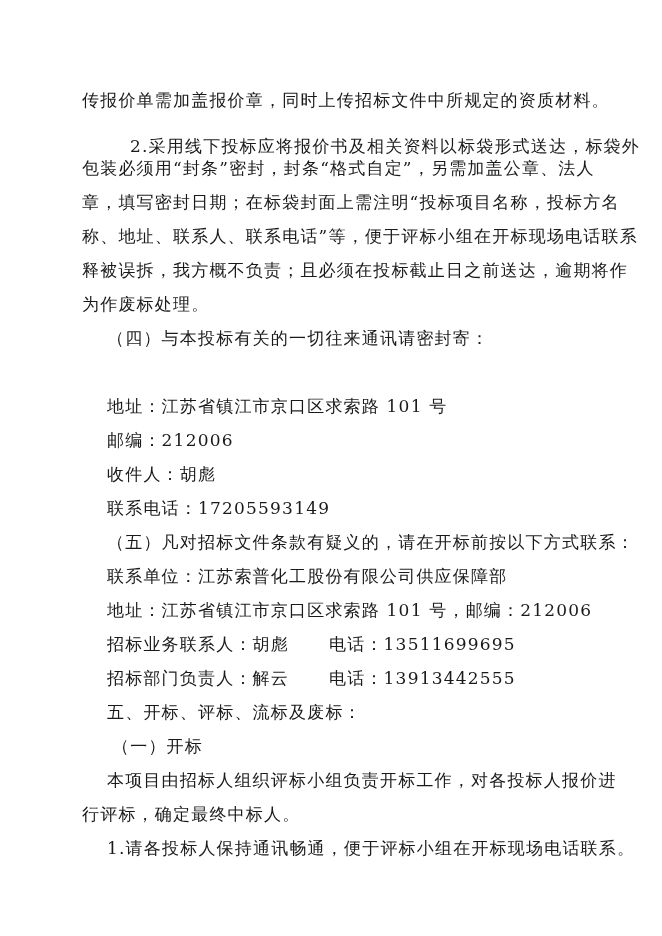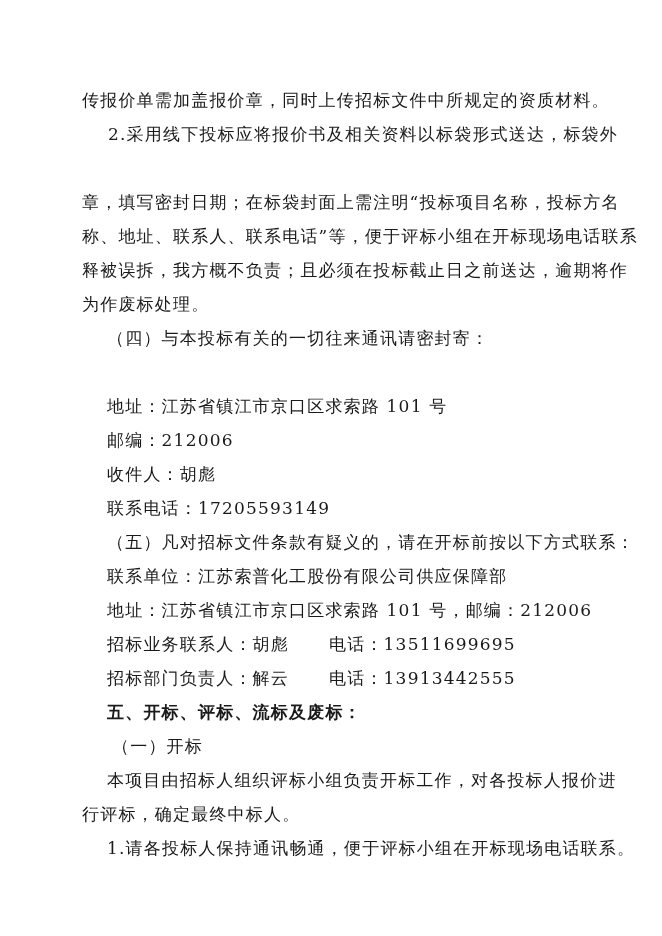--- a/index.html
+++ b/index.html
@@ -1,30 +1,31 @@
 <!DOCTYPE html>
 <html><head>
 <meta charset="utf-8">
 <style>
   html, body { margin: 0; padding: 0; background: #ffffff; }
   body { width: 662px; height: 936px; position: relative; overflow: hidden;
          font-family: "DejaVu Serif", "Liberation Serif", serif; color: #1a1a1a; }
   .page { position: absolute; left: 0; top: 0; width: 662px; height: 936px; background: #fff; padding-left: 28px; }
   .line { position: absolute; left: 82px; font-size: 17px; line-height: 20px; white-space: nowrap; letter-spacing: 1.2px; }
-  .indent { left: 108px; }
+  .indent { left: 130px; margin-top: 12px; }
   .indent2 { left: 107px; }
-  .bold { font-weight: bold; font-family: "DejaVu Sans", "Liberation Sans", sans-serif; text-align: center; }
+  .bold { font-weight: normal; font-family: "DejaVu Sans", "Liberation Sans", sans-serif; text-align: center; }
   .gap { display: inline-block; width: 40px; }
 </style>
 </head>
 <body>
 
 <div class="page">
   <div class="line" style="top:90px">传报价单需加盖报价章，同时上传招标文件中所规定的资质材料。</div>
   <div class="line indent" style="top:124px">2.采用线下投标应将报价书及相关资料以标袋形式送达，标袋外</div>
+  <div class="line" style="top:158px">包装必须用“封条”密封，封条“格式自定”，另需加盖公章、法人</div>
   <div class="line" style="top:192px">章，填写密封日期；在标袋封面上需注明“投标项目名称，投标方名</div>
   <div class="line" style="top:226px">称、地址、联系人、联系电话”等，便于评标小组在开标现场电话联系</div>
   <div class="line" style="top:260px">释被误拆，我方概不负责；且必须在投标截止日之前送达，逾期将作</div>
   <div class="line" style="top:294px">为作废标处理。</div>
   <div class="line indent2" style="top:328px">（四）与本投标有关的一切往来通讯请密封寄：</div>
   <div class="line indent2" style="top:396px">地址：江苏省镇江市京口区求索路 101 号</div>
   <div class="line indent2" style="top:430px">邮编：212006</div>
   <div class="line indent2" style="top:464px">收件人：胡彪</div>
   <div class="line indent2" style="top:498px">联系电话：17205593149</div>
   <div class="line indent2" style="top:566px">联系单位：江苏索普化工股份有限公司供应保障部</div>

